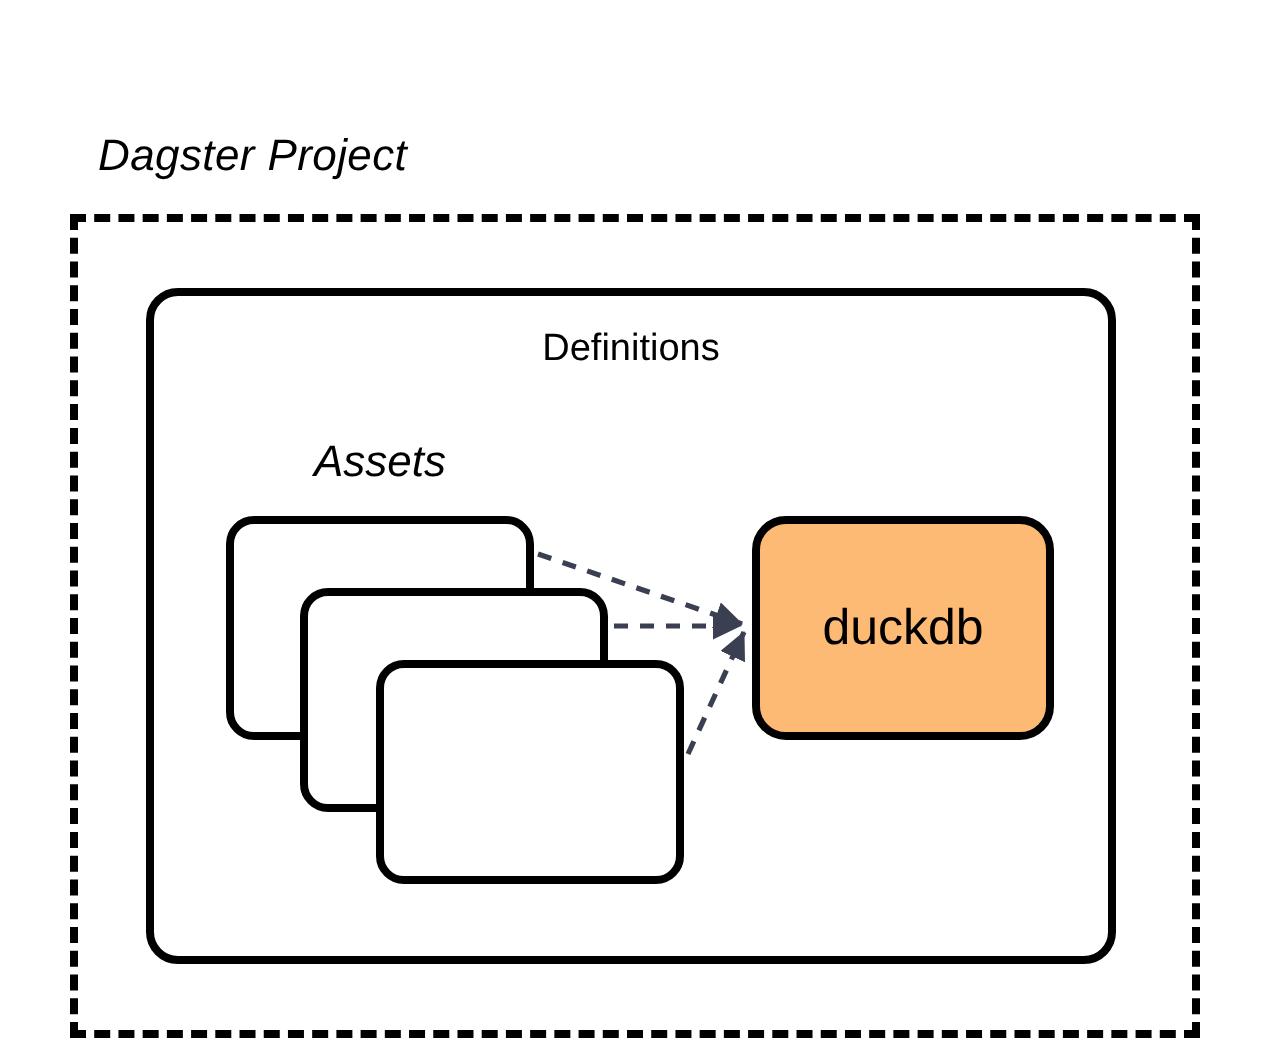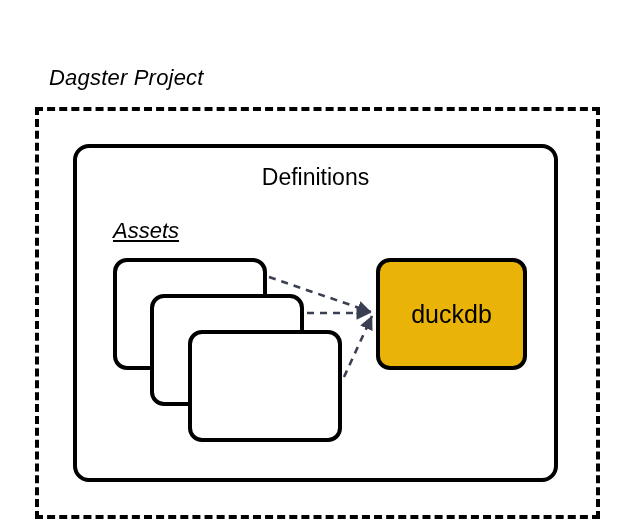--- a/index.html
+++ b/index.html
@@ -53,39 +53,38 @@
     border: 4px solid #000000;
     border-radius: 16px;
     background: #ffffff;
   }
   #definitions-title {
     position: absolute;
     left: 73px;
     top: 132px;
     width: 485px;
     text-align: center;
-    font-size: 23px;
+    font-size: 19px;
     font-style: normal;
     color: #000000;
   }
 
   
   .group-label {
     position: absolute;
     font-size: 22px;
     font-style: italic;
     color: #000000;
     white-space: nowrap;
   }
   #assets-label {
     left: 113px;
     top: 186px;
     width: 154px;
-    text-align: left;
-    text-decoration: underline;
+    text-align: center;
   }
   #resource-label {
     left: 376px;
     top: 186px;
     width: 151px;
     text-align: center;
   }
 
   
   .asset-card {
@@ -164,17 +163,17 @@
   <div id="asset-card-1" class="asset-card" style="background: rgb(255, 255, 255); border-color: rgb(0, 0, 0);">
     <span class="asset-card-label"></span>
   </div>
   <div id="asset-card-2" class="asset-card" style="background: rgb(255, 255, 255); border-color: rgb(0, 0, 0);">
     <span class="asset-card-label"></span>
   </div>
   <div id="asset-card-3" class="asset-card" style="background: rgb(255, 255, 255); border-color: rgb(0, 0, 0);">
     <span class="asset-card-label"></span>
   </div>
 
-  <div id="duckdb-box" style="background: #eab308; border-color: rgb(0, 0, 0);">
+  <div id="duckdb-box" style="background: #fdba74; border-color: rgb(0, 0, 0); border-radius: 17px;">
     <span id="duckdb-label">duckdb</span>
   </div>
 
 </div>
 
 </body></html>

